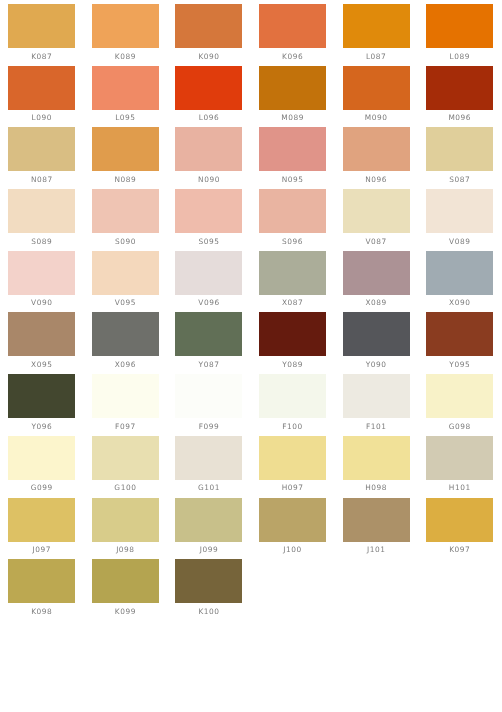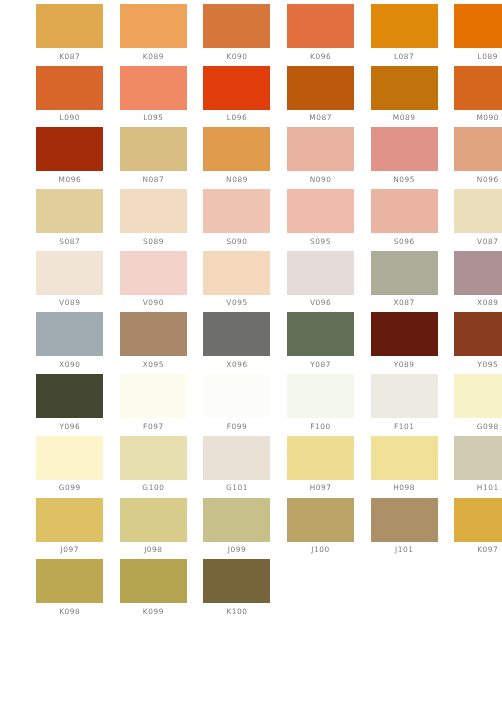--- a/index.html
+++ b/index.html
@@ -12,21 +12,20 @@
     height: 712px;
     font-family: "DejaVu Sans", "Liberation Sans", sans-serif;
     overflow: hidden;
   }
   #swatch-grid {
     display: grid;
     grid-template-columns: repeat(6, 83.6px);
     grid-auto-rows: 61.7px;
     padding: 4px 0 0 0;
     box-sizing: border-box;
-    margin-left: 28px;
   }
   .swatch-cell {
     display: flex;
     flex-direction: column;
     align-items: center;
   }
   .swatch-chip {
     width: 67px;
     height: 44px;
     box-sizing: border-box;
@@ -79,24 +78,20 @@
     </div>
     <div class="swatch-cell">
       <div class="swatch-chip" style="background-color: rgb(240, 138, 101);"></div>
       <div class="swatch-label">L095</div>
     </div>
     <div class="swatch-cell">
       <div class="swatch-chip" style="background-color: rgb(224, 60, 12);"></div>
       <div class="swatch-label">L096</div>
     </div>
     <div class="swatch-cell">
-      <div class="swatch-chip" style="background-color: rgb(187, 90, 13);"></div>
-      <div class="swatch-label">M087</div>
-    </div>
-    <div class="swatch-cell">
       <div class="swatch-chip" style="background-color: rgb(194, 114, 11);"></div>
       <div class="swatch-label">M089</div>
     </div>
     <div class="swatch-cell">
       <div class="swatch-chip" style="background-color: rgb(213, 102, 30);"></div>
       <div class="swatch-label">M090</div>
     </div>
     <div class="swatch-cell">
       <div class="swatch-chip" style="background-color: rgb(165, 44, 8);"></div>
       <div class="swatch-label">M096</div>
@@ -181,20 +176,24 @@
       <div class="swatch-chip" style="background-color: rgb(110, 111, 106);"></div>
       <div class="swatch-label">X096</div>
     </div>
     <div class="swatch-cell">
       <div class="swatch-chip" style="background-color: rgb(97, 111, 86);"></div>
       <div class="swatch-label">Y087</div>
     </div>
     <div class="swatch-cell">
       <div class="swatch-chip" style="background-color: rgb(101, 27, 14);"></div>
       <div class="swatch-label">Y089</div>
+    </div>
+    <div class="swatch-cell">
+      <div class="swatch-chip" style="background-color: rgb(85, 86, 90);"></div>
+      <div class="swatch-label">Y090</div>
     </div>
     <div class="swatch-cell">
       <div class="swatch-chip" style="background-color: rgb(138, 60, 32);"></div>
       <div class="swatch-label">Y095</div>
     </div>
     <div class="swatch-cell">
       <div class="swatch-chip" style="background-color: rgb(67, 71, 47);"></div>
       <div class="swatch-label">Y096</div>
     </div>
     <div class="swatch-cell">

